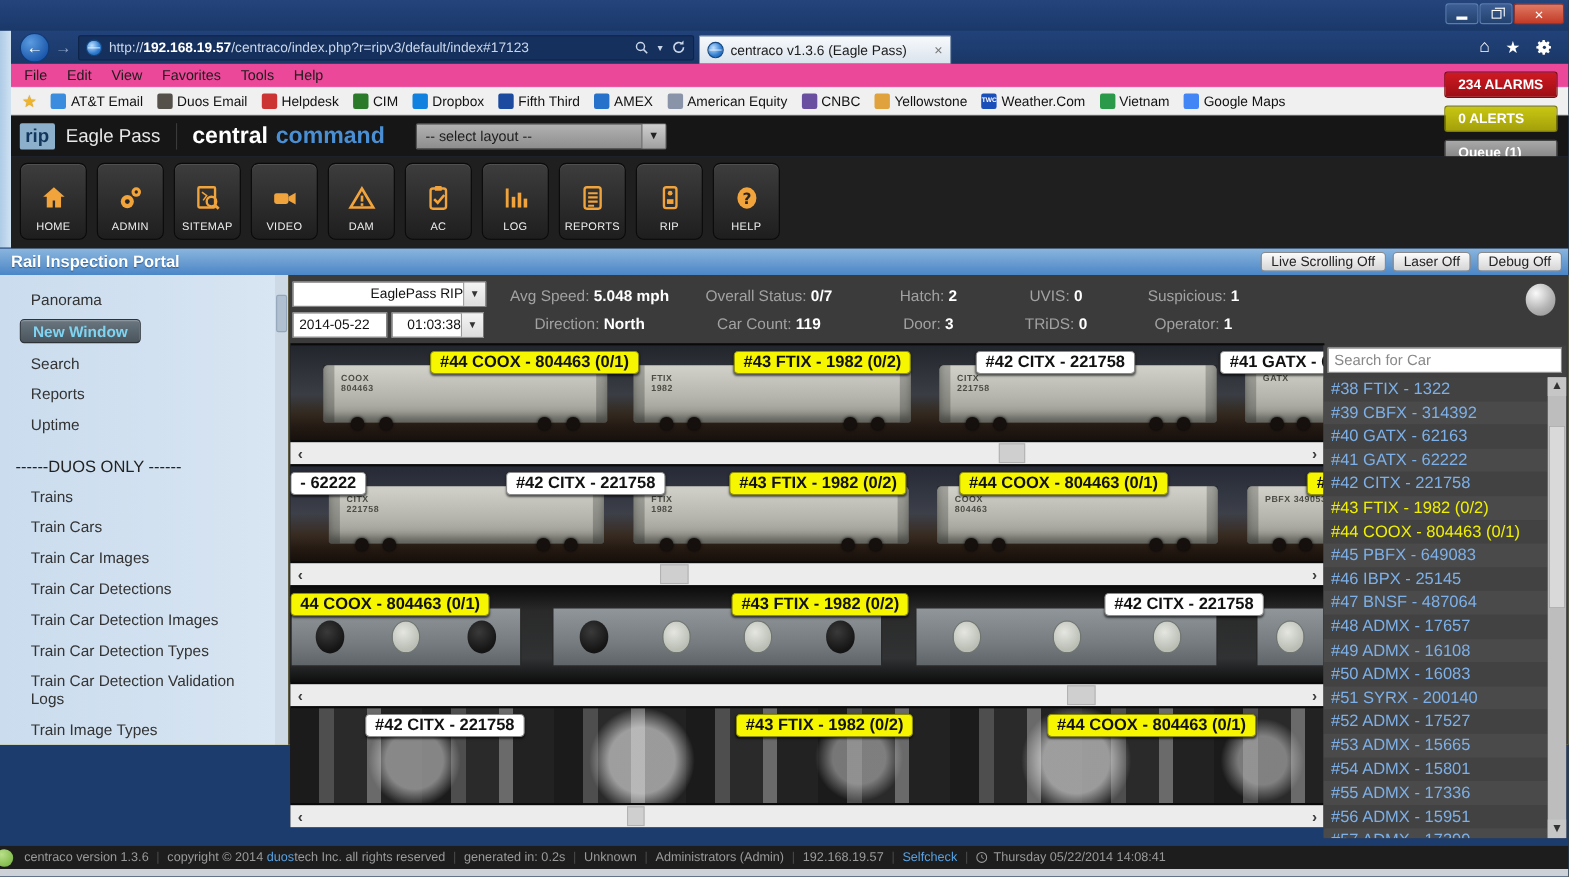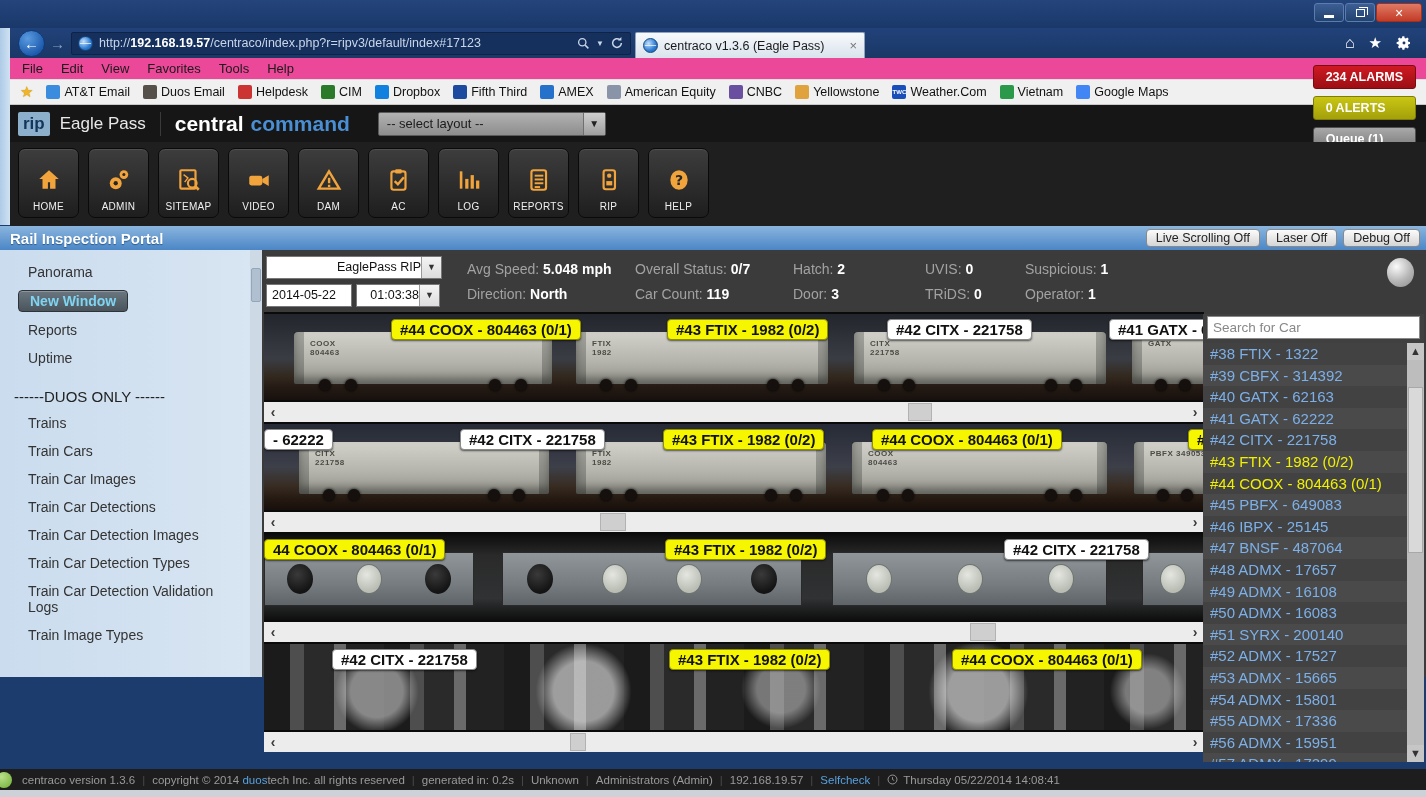--- a/index.html
+++ b/index.html
@@ -105,21 +105,21 @@
   .content{flex:1;position:relative;background:#3b3b3b;}
   .statusrow{height:62px;display:flex;align-items:center;padding-left:4px;}
   .selblock{width:176px;display:flex;flex-direction:column;gap:5px;}
   .wsel{display:flex;align-items:center;background:#fff;border:1px solid #777;height:23px;font-size:12.5px;color:#111;text-align:right;}
   .wsel .lbl{flex:1;padding-left:5px;white-space:nowrap;overflow:hidden;}
   .wsel .caret{width:20px;height:21px;border-left:1px solid #999;background:linear-gradient(180deg,#f4f4f4,#ddd);
     display:flex;align-items:center;justify-content:center;font-size:9px;color:#333;flex:none;}
   .dt{display:flex;gap:4px;}
   .dinput{width:86px;height:23px;background:#fff;border:1px solid #777;font-size:12.5px;color:#111;display:flex;align-items:center;padding-left:5px;}
   .tsel{width:84px;}
-  .statscols{display:flex;margin-left:25px;}
+  .statscols{display:flex;margin-left:10px;text-align:center;}
   .stat-col{display:flex;flex-direction:column;gap:9px;}
   .stat-line{font-size:14px;white-space:nowrap;}
   .stat-label{color:#a2a2a2;}
   .stat-value{color:#fff;font-weight:bold;}
   .statuscircle{position:absolute;right:12px;top:8px;width:27px;height:29px;border-radius:50%;
     background:radial-gradient(circle at 35% 30%,#fafafa,#b5b5b5 55%,#8c8c8c);}
 
   
   .strips{position:absolute;top:62px;left:2px;width:940px;}
   .strip{width:940px;height:110px;padding-top:2px;background:#0a0a0a;}
@@ -433,20 +433,21 @@
         <span class="portalbtn">Live Scrolling Off</span>
         <span class="portalbtn">Laser Off</span>
         <span class="portalbtn">Debug Off</span>
       </span>
   </div>
 
   <div class="main">
     <div class="sidebar" id="sidebar">
         <div class="side-item">Panorama</div>
         <div><span class="side-button">New Window</span></div>
+        <div class="side-item">Search</div>
         <div class="side-item">Reports</div>
         <div class="side-item">Uptime</div>
         <div class="side-heading">------DUOS ONLY ------</div>
         <div class="side-item">Trains</div>
         <div class="side-item">Train Cars</div>
         <div class="side-item">Train Car Images</div>
         <div class="side-item">Train Car Detections</div>
         <div class="side-item">Train Car Detection Images</div>
         <div class="side-item">Train Car Detection Types</div>
         <div class="side-item">Train Car Detection Validation Logs</div>

